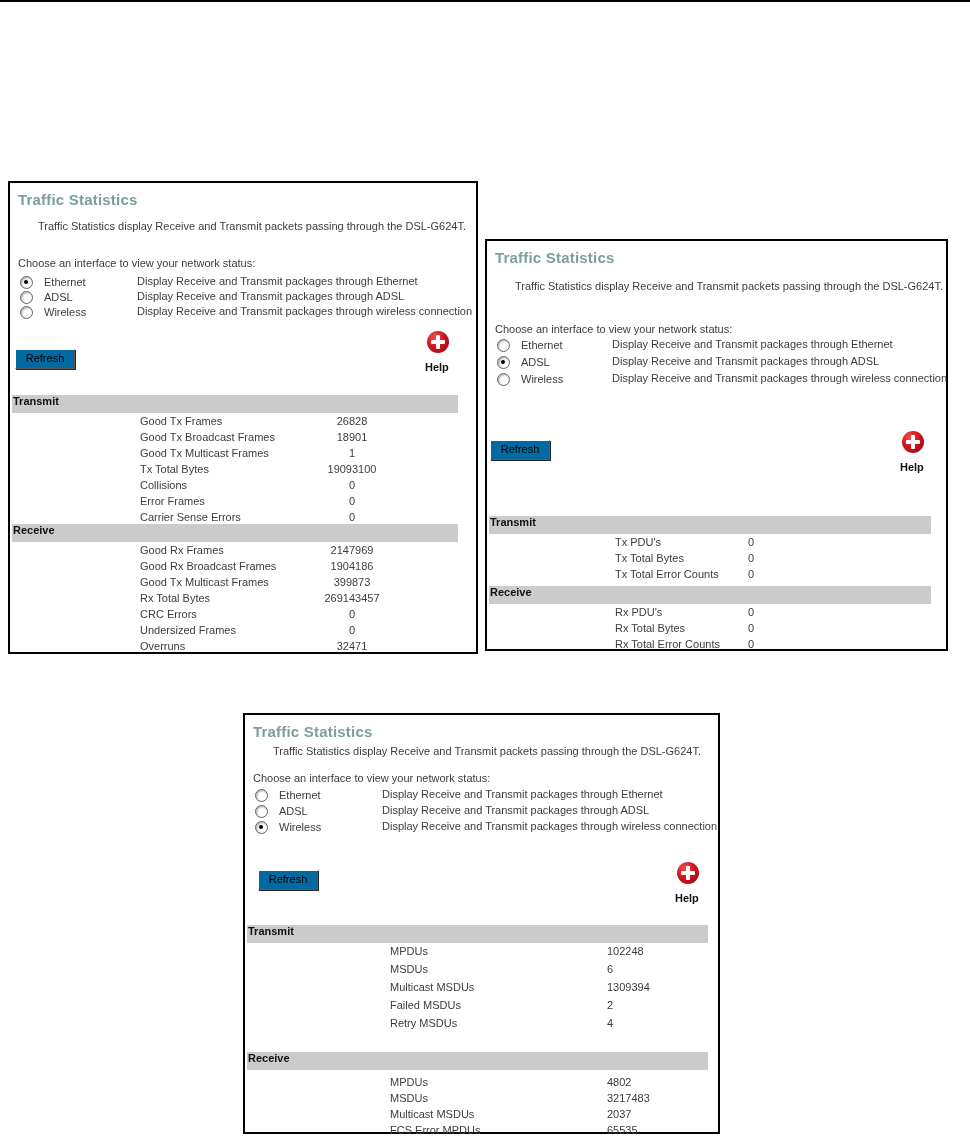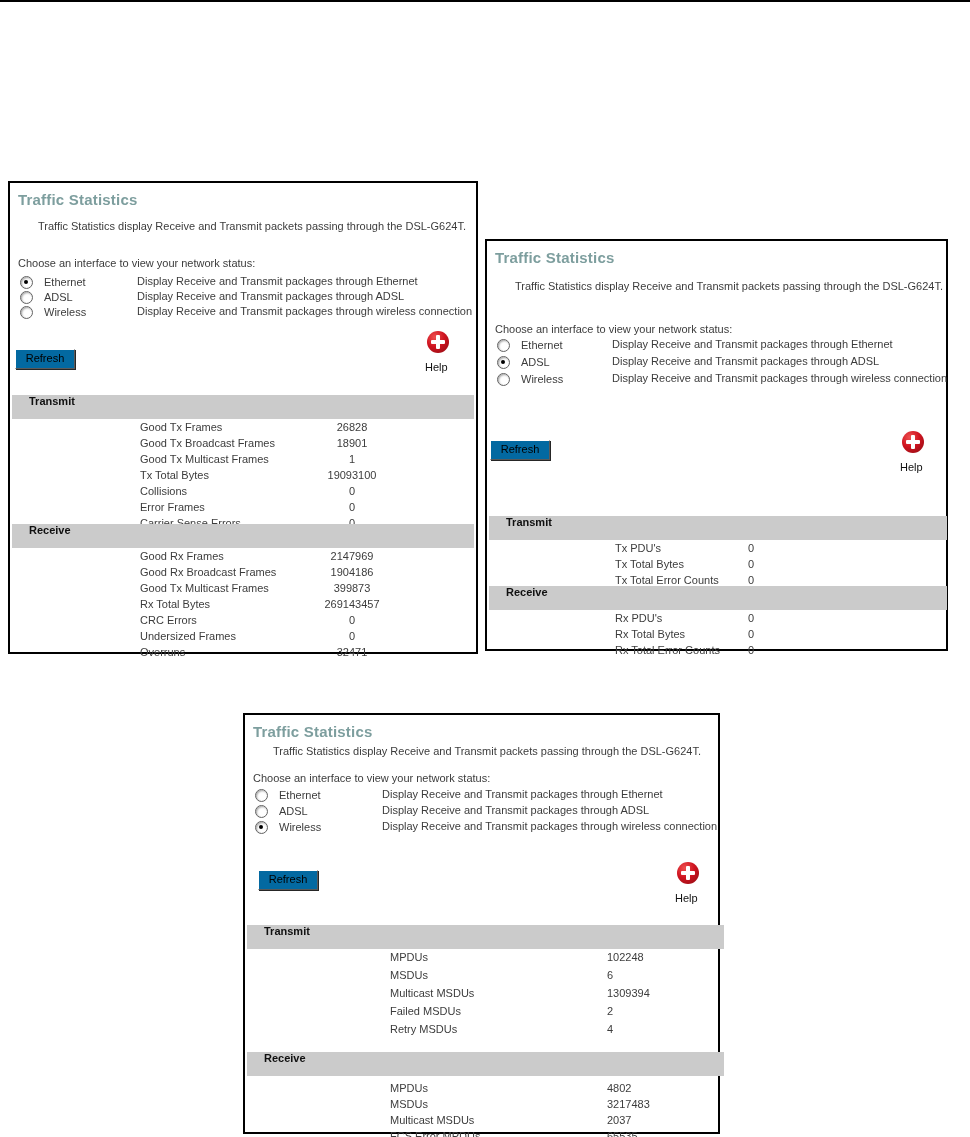--- a/index.html
+++ b/index.html
@@ -35,29 +35,29 @@
   .btn{position:absolute;width:58px;height:18px;background:#0369a1;font-size:11px;color:#000;
     text-align:center;line-height:16px;border:1px solid;border-color:#ffffff #5a5a5a #5a5a5a #ffffff;
     box-shadow:1px 1px 0 #262626;cursor:pointer;}
   .panel1 .btn{left:5px;top:166px;} .panel2 .btn{left:3px;top:199px;} .panel3 .btn{left:13px;top:155px;}
 
   .help{position:absolute;width:22px;height:22px;border-radius:50%;cursor:pointer;
     background:radial-gradient(circle at 35% 28%,#ef5050 0%,#cf1420 45%,#8c0b12 100%);}
   .help::before{content:"";position:absolute;left:9px;top:4px;width:4px;height:14px;background:#fff;border-radius:1px;}
   .help::after{content:"";position:absolute;left:4px;top:9px;width:14px;height:4px;background:#fff;border-radius:1px;}
   .panel1 .help{left:417px;top:148px;} .panel2 .help{left:415px;top:190px;} .panel3 .help{left:432px;top:147px;}
-  .helplab{position:absolute;font-size:11px;font-weight:normal;color:#111;}
+  .helplab{position:absolute;font-size:11px;font-weight:bold;color:#111;}
   .panel1 .helplab{left:415px;top:178px;} .panel2 .helplab{left:413px;top:220px;} .panel3 .helplab{left:430px;top:177px;}
 
   .section{position:absolute;left:2px;}
   .panel1 .sec-t{top:212px;} .panel1 .sec-r{top:341px;}
   .panel2 .sec-t{top:275px;} .panel2 .sec-r{top:345px;}
   .panel3 .sec-t{top:210px;} .panel3 .sec-r{top:337px;}
-  .secbar{height:24px;background:#cbcbcb;font-size:11px;font-weight:bold;color:#101010;
-    padding-left:17px;line-height:13px;margin-bottom:2px;}
+  .secbar{height:18px;background:#cbcbcb;font-size:11px;font-weight:bold;color:#101010;
+    padding-left:1px;line-height:13px;margin-bottom:2px;}
   .panel1 .secbar{width:445px;} .panel2 .secbar{width:441px;} .panel3 .secbar{width:460px;}
   .panel3 .sec-r .secbar{margin-bottom:6px;}
   .row{position:relative;height:16px;}
   .panel3 .sec-t .row{height:18px;}
   .rlabel{position:absolute;font-size:11px;color:#3c3c3c;white-space:nowrap;}
   .rvalue{position:absolute;font-size:11px;color:#3c3c3c;white-space:nowrap;}
   .panel1 .rlabel{left:128px;} .panel1 .rvalue{left:270px;width:140px;text-align:center;}
   .panel2 .rlabel{left:126px;} .panel2 .rvalue{left:259px;}
   .panel3 .rlabel{left:143px;text-align:center;} .panel3 .rvalue{left:360px;}
 </style>

